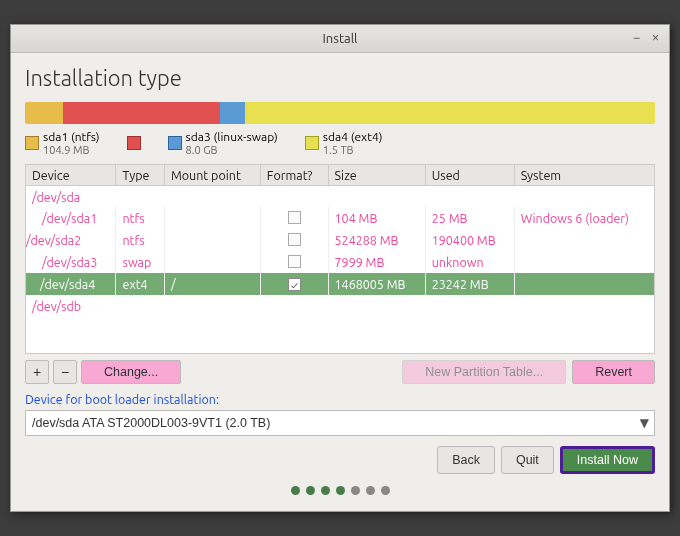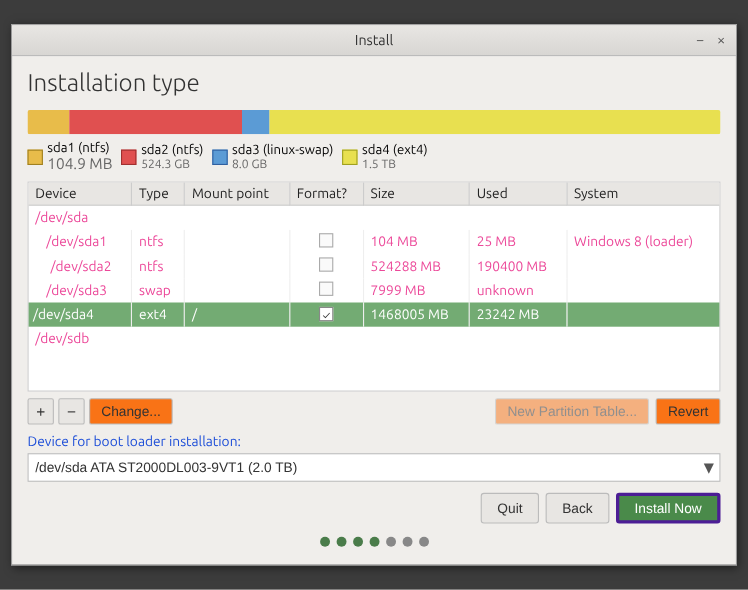--- a/index.html
+++ b/index.html
@@ -62,21 +62,21 @@
       overflow: hidden;
       margin-bottom: 6px;
     }
     .partition-bar .seg-sda1 { background: #e8bc4a; flex: 0 0 6%; }
     .partition-bar .seg-sda2 { background: #e05050; flex: 0 0 25%; }
     .partition-bar .seg-sda3 { background: #5b9bd5; flex: 0 0 4%; }
     .partition-bar .seg-sda4 { background: #e8e050; flex: 1; }
     
     .legend {
       display: flex;
-      gap: 8px;
+      gap: 27px;
       margin-bottom: 8px;
       font-size: 12px;
     }
     .legend-item {
       display: flex;
       align-items: center;
       gap: 4px;
     }
     .legend-color {
       width: 14px;
@@ -152,22 +152,22 @@
       align-items: center;
       justify-content: center;
       cursor: pointer;
       font-size: 14px;
       color: #333;
       border-radius: 2px;
     }
     .text-btn {
       height: 24px;
       border: 1px solid #bbb;
-      background: #f97316;
-      padding: 0 10px;
+      background: #f9a8d4;
+      padding: 0 22px;
       cursor: pointer;
       font-size: 12.5px;
       color: #333;
       border-radius: 2px;
     }
     .right-controls {
       margin-left: auto;
       display: flex;
       gap: 6px;
     }
@@ -263,29 +263,25 @@
       <div class="seg-sda2"></div>
       <div class="seg-sda3"></div>
       <div class="seg-sda4"></div>
     </div>
 
     <div class="legend">
       <div class="legend-item">
         <div class="legend-color" style="background:#e8bc4a; border-color:#a08020;"></div>
         <div>
           <span>sda1 (ntfs)</span><br>
-          <span style="font-size:14px;color:#666;">104.9 MB</span>
+          <span style="font-size:11px;color:#666;">104.9 MB</span>
         </div>
       </div>
       <div class="legend-item">
         <div class="legend-color" style="background:#e05050; border-color:#a03030;"></div>
-        <div>
-          <span>sda2 (ntfs)</span><br>
-          <span style="font-size:11px;color:#666;">524.3 GB</span>
-        </div>
       </div>
       <div class="legend-item">
         <div class="legend-color" style="background:#5b9bd5; border-color:#3060a0;"></div>
         <div>
           <span>sda3 (linux-swap)</span><br>
           <span style="font-size:11px;color:#666;">8.0 GB</span>
         </div>
       </div>
       <div class="legend-item">
         <div class="legend-color" style="background:#e8e050; border-color:#a0a020;"></div>
@@ -315,45 +311,45 @@
             <td colspan="7">/dev/sda</td>
           </tr>
 
           <tr>
             <td style="padding-left:16px;">/dev/sda1</td>
             <td>ntfs</td>
             <td></td>
             <td class="checkbox-cell"><span class="cb-unchecked"></span></td>
             <td>104 MB</td>
             <td>25 MB</td>
-            <td>Windows 8 (loader)</td>
+            <td>Windows 6 (loader)</td>
           </tr>
 
           <tr>
-            <td style="padding-left:20px;">/dev/sda2</td>
+            <td style="padding-left:0;">/dev/sda2</td>
             <td>ntfs</td>
             <td></td>
             <td class="checkbox-cell"><span class="cb-unchecked"></span></td>
             <td>524288 MB</td>
             <td>190400 MB</td>
             <td></td>
           </tr>
 
           <tr>
             <td style="padding-left:16px;">/dev/sda3</td>
             <td>swap</td>
             <td></td>
             <td class="checkbox-cell"><span class="cb-unchecked"></span></td>
             <td>7999 MB</td>
             <td>unknown</td>
             <td></td>
           </tr>
 
           <tr class="row-selected">
-            <td style="padding-left:4px;">/dev/sda4</td>
+            <td style="padding-left:14px;">/dev/sda4</td>
             <td>ext4</td>
             <td>/</td>
             <td class="checkbox-cell"><span class="cb-checked">✓</span></td>
             <td>1468005 MB</td>
             <td>23242 MB</td>
             <td></td>
           </tr>
 
           <tr class="row-group">
             <td colspan="7">/dev/sdb</td>
@@ -378,22 +374,22 @@
 
     <div class="bootloader-label">Device for boot loader installation:</div>
     <div class="select-wrapper">
       <select>
         <option>/dev/sda   ATA ST2000DL003-9VT1 (2.0 TB)</option>
       </select>
       <span class="select-arrow">▼</span>
     </div>
 
     <div class="action-row">
+      <button class="action-btn">Back</button>
       <button class="action-btn">Quit</button>
-      <button class="action-btn">Back</button>
       <button class="action-btn action-btn-primary">Install Now</button>
     </div>
 
     <div class="dots-row">
       <div class="dot active"></div>
       <div class="dot active"></div>
       <div class="dot active"></div>
       <div class="dot active"></div>
       <div class="dot"></div>
       <div class="dot"></div>

